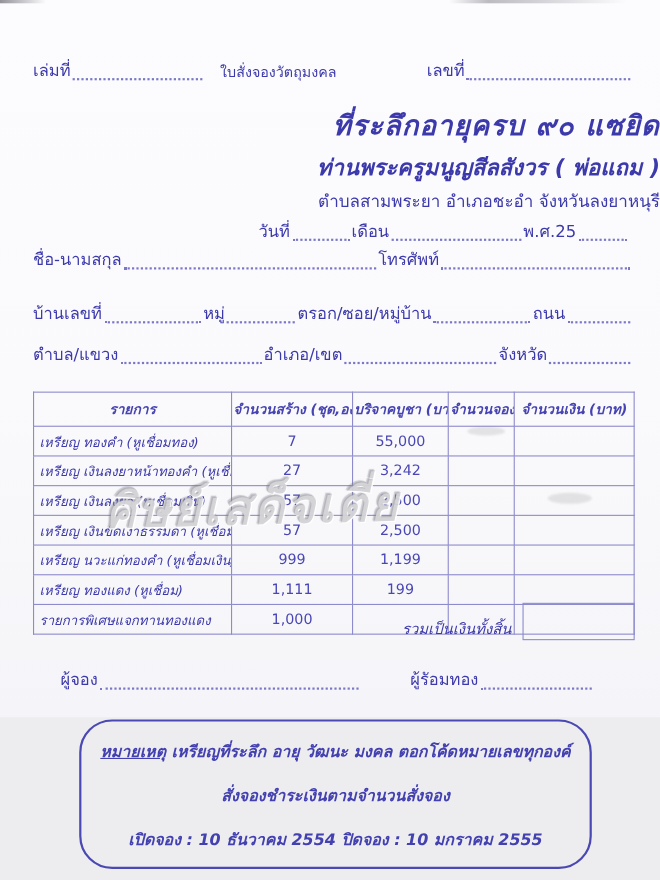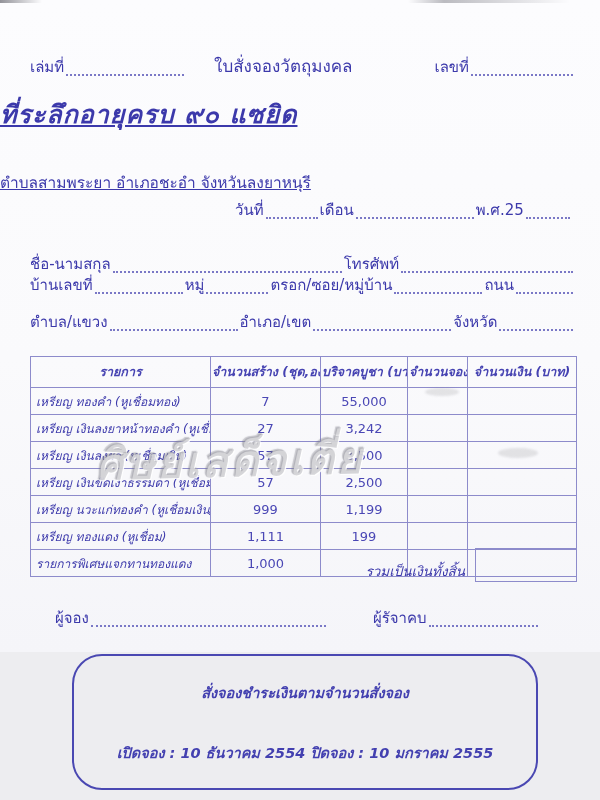--- a/index.html
+++ b/index.html
@@ -19,29 +19,29 @@
     background:linear-gradient(90deg,rgba(60,60,70,.55) 0%,rgba(60,60,70,0) 7%,rgba(60,60,70,0) 68%,rgba(90,90,100,.4) 74%,rgba(60,60,70,0) 95%);
     pointer-events:none;
   }
   .script{font-style:italic;}
   .dots{flex:1 1 auto;border-bottom:2px dotted #7a78c6;margin:0 2px 3px 2px;height:14px;}
   .dots.fixed{flex:0 0 auto;}
   .row{display:flex;align-items:flex-end;position:absolute;}
   .lbl{white-space:nowrap;font-size:15px;}
   
   #hdr{top:52px;left:30px;right:25px;}
-  #hdr .title{font-size:17px;margin:0 18px 0 28px;white-space:nowrap;}
-  
-  .center-line{position:absolute;left:0;width:600px;text-align:left;text-decoration:underline;}
+  #hdr .title{font-size:13px;margin:0 18px 0 14px;white-space:nowrap;}
+  
+  .center-line{position:absolute;left:0;width:600px;text-align:right;}
   #occasion{top:94px;font-size:25px;font-weight:bold;letter-spacing:1px;}
   #honoree{top:136px;font-size:20px;font-weight:bold;}
   #addr{top:170px;font-size:15.5px;}
   #dateline{top:198px;left:235px;right:28px;}
   
-  #line-name{top:252px;left:30px;right:25px;}
+  #line-name{top:224px;left:30px;right:25px;}
   #line-house{top:273px;left:30px;right:25px;}
   #line-tambon{top:310px;left:30px;right:25px;}
   
   #ordertable{
     position:absolute;top:356px;left:30px;width:546px;
     border-collapse:collapse;table-layout:fixed;
   }
   #ordertable th,#ordertable td{
     border:1px solid #8d8bcb;overflow:hidden;white-space:nowrap;
   }
@@ -90,20 +90,21 @@
   <div class="row" id="hdr">
     <span class="lbl">เล่มที่</span>
     <span class="dots fixed" style="width:118px"></span>
     <span class="title">ใบสั่งจองวัตถุมงคล</span>
     <span class="dots" style="max-width:60px;border:none"></span>
     <span class="lbl">เลขที่</span>
     <span class="dots"></span>
   </div>
 
   <div class="center-line script" id="occasion">ที่ระลึกอายุครบ ๙๐ แซยิด</div>
+  <div class="center-line script" id="honoree">ท่านพระครูมนูญสีลสังวร ( พ่อแถม )</div>
   <div class="center-line" id="addr">ตำบลสามพระยา อำเภอชะอำ จังหวันลงยาหนุรี</div>
 
   <div class="row" id="dateline">
     <span class="lbl">วันที่</span>
     <span class="dots fixed" style="width:52px"></span>
     <span class="lbl">เดือน</span>
     <span class="dots fixed" style="width:118px"></span>
     <span class="lbl">พ.ศ.25</span>
     <span class="dots"></span>
   </div>
@@ -207,25 +208,29 @@
 
   <div class="row" id="totalrow">
     <span class="lbl script">รวมเป็นเงินทั้งสิ้น</span>
     <span id="totalbox"></span>
   </div>
 
   <div class="row" id="sigrow">
     <span class="lbl">ผู้จอง</span>
     <span class="dots fixed first"></span>
     <span class="gap"></span>
-    <span class="lbl">ผู้รัจาคบ</span>
+    <span class="lbl">ผู้รัอมทอง</span>
     <span class="dots"></span>
   </div>
 
   <div id="notebox">
+    <div class="nline">
+      <span class="und">หมายเหตุ</span>
+      <span>เหรียญที่ระลึก อายุ วัฒนะ มงคล ตอกโค้ดหมายเลขทุกองค์</span>
+    </div>
     <div class="nline">สั่งจองชำระเงินตามจำนวนสั่งจอง</div>
     <div class="nline">เปิดจอง : 10 ธันวาคม 2554 ปิดจอง : 10 มกราคม 2555</div>
   </div>
 
   <div class="smudge" style="top:388px;left:425px;width:34px;height:8px"></div>
   <div class="smudge" style="top:448px;left:498px;width:40px;height:10px"></div>
 
 </div>
 
 </body></html>

